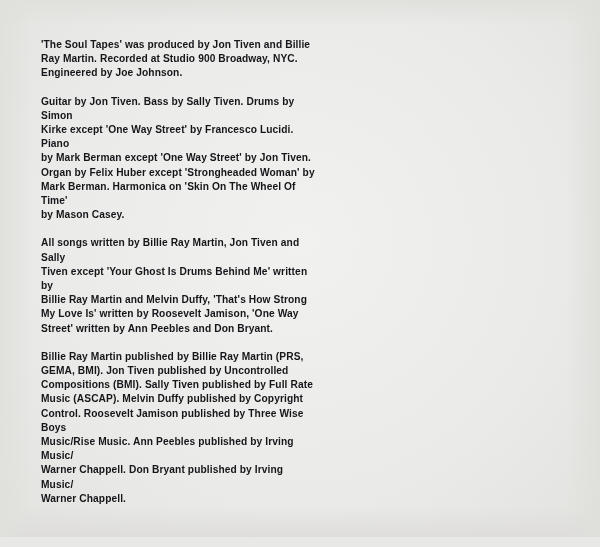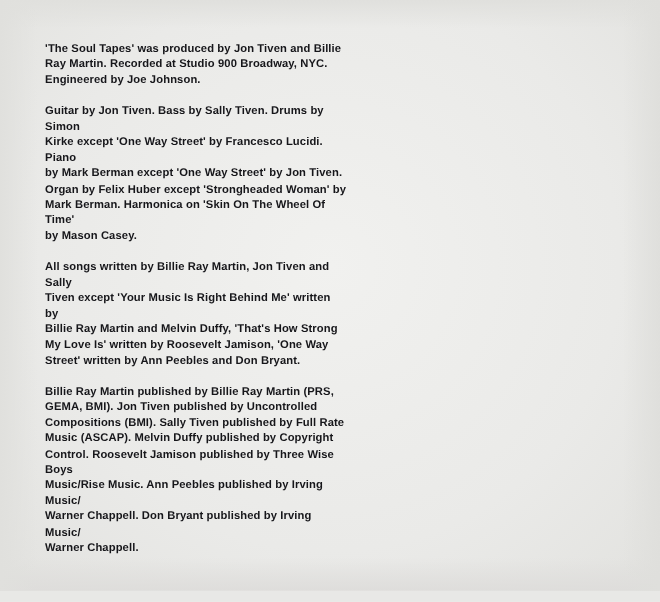--- a/index.html
+++ b/index.html
@@ -84,21 +84,21 @@
     <p class="para">'The Soul Tapes' was produced by Jon Tiven and Billie
 Ray Martin. Recorded at Studio 900 Broadway, NYC.
 Engineered by Joe Johnson.</p>
     <p class="para">Guitar by Jon Tiven. Bass by Sally Tiven. Drums by Simon
 Kirke except 'One Way Street' by Francesco Lucidi. Piano
 by Mark Berman except 'One Way Street' by Jon Tiven.
 Organ by Felix Huber except 'Strongheaded Woman' by
 Mark Berman. Harmonica on 'Skin On The Wheel Of Time'
 by Mason Casey.</p>
     <p class="para">All songs written by Billie Ray Martin, Jon Tiven and Sally
-Tiven except 'Your Music Is Right Behind Me' written by
+Tiven except 'Your Ghost Is Drums Behind Me' written by
 Billie Ray Martin and Melvin Duffy, 'That's How Strong
 My Love Is' written by Roosevelt Jamison, 'One Way
 Street' written by Ann Peebles and Don Bryant.</p>
     <p class="para">Billie Ray Martin published by Billie Ray Martin (PRS,
 GEMA, BMI). Jon Tiven published by Uncontrolled
 Compositions (BMI). Sally Tiven published by Full Rate
 Music (ASCAP). Melvin Duffy published by Copyright
 Control. Roosevelt Jamison published by Three Wise Boys
 Music/Rise Music. Ann Peebles published by Irving Music/
 Warner Chappell. Don Bryant published by Irving Music/

